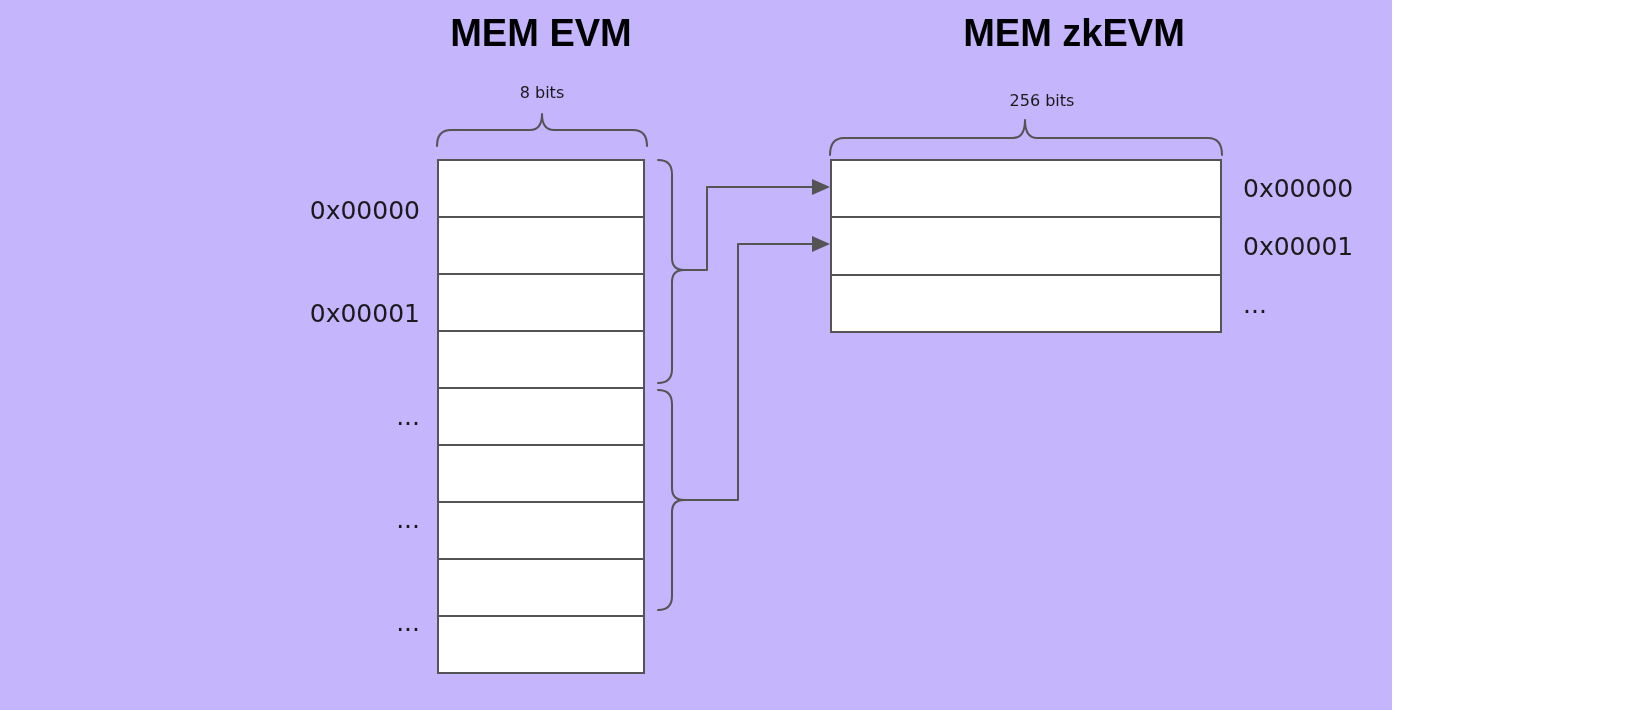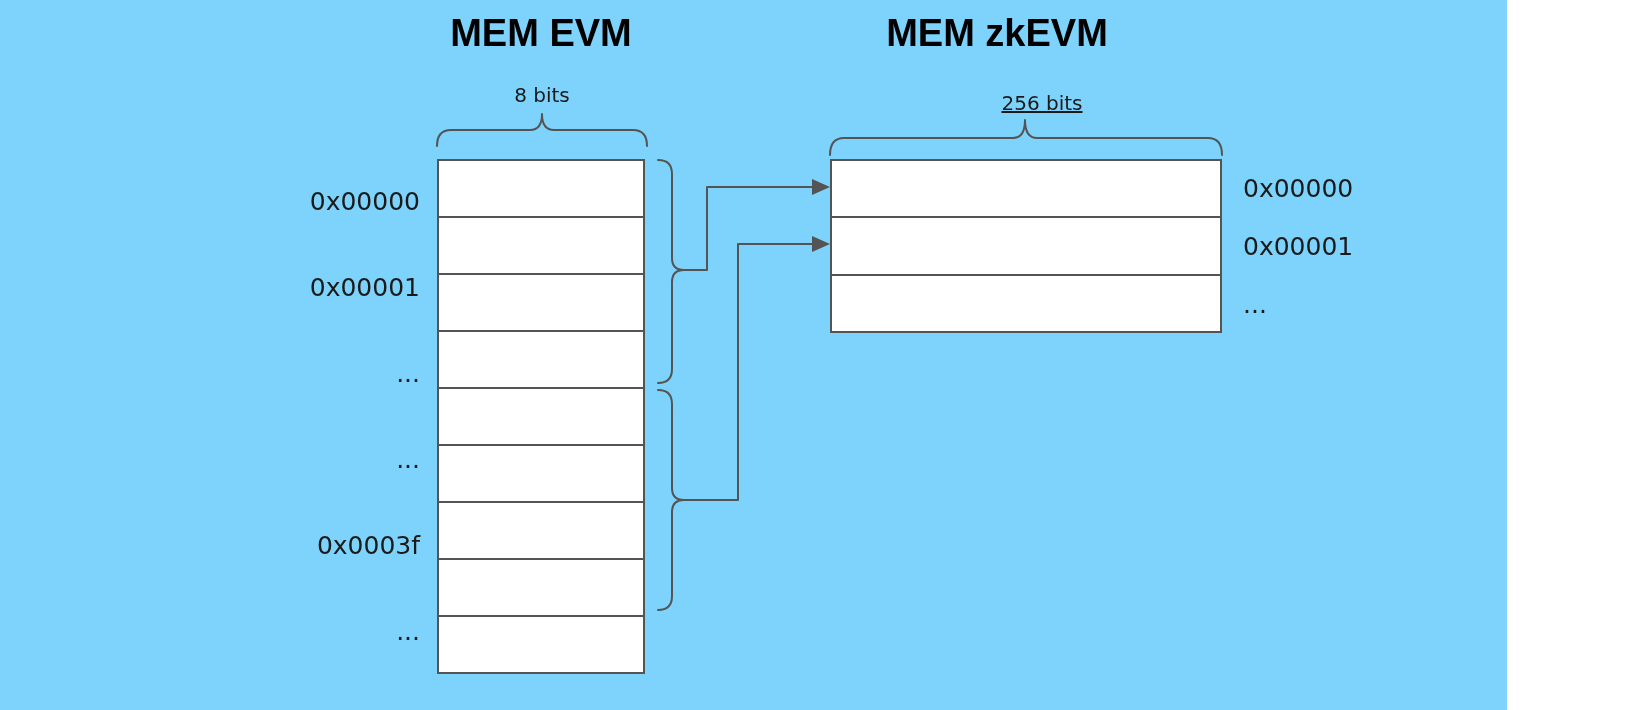--- a/index.html
+++ b/index.html
@@ -1,37 +1,37 @@
 <!DOCTYPE html>
 <html><head>
 <meta charset="utf-8">
 <style>
   html, body { margin: 0; padding: 0; background: #ffffff; }
   .stage {
     position: relative;
-    width: 1507px;
+    width: 1392px;
     height: 710px;
-    background: #7dd3fc;
+    background: #c4b5fd;
     font-family: "DejaVu Sans", sans-serif;
     color: #1a1a1a;
     overflow: hidden;
   }
   .abs { position: absolute; }
   .title {
     font-family: "Liberation Sans", sans-serif;
     font-weight: bold;
     font-size: 38px;
     color: #000000;
     text-align: center;
     letter-spacing: 0px;
     white-space: nowrap;
   }
   .bits-label {
     font-family: "DejaVu Sans", sans-serif;
-    font-size: 20px;
+    font-size: 16px;
     color: #1a1a1a;
     text-align: center;
     white-space: nowrap;
   }
   .mem-table {
     box-sizing: border-box;
     border: 2px solid #545454;
     display: flex;
     flex-direction: column;
     background: #ffffff;
@@ -68,42 +68,41 @@
     stroke-linejoin: round;
   }
   svg.overlay polygon { fill: #545454; stroke: none; }
 </style>
 </head>
 <body>
 
 <div class="stage">
 
   <div class="abs title" style="left:391px; top:12px; width:300px;">MEM EVM</div>
-  <div class="abs title" style="left:847px; top:12px; width:300px;">MEM zkEVM</div>
+  <div class="abs title" style="left:924px; top:12px; width:300px;">MEM zkEVM</div>
 
   <div class="abs bits-label" style="left:467px; top:83px; width:150px;">8 bits</div>
-  <div class="abs bits-label" style="left:962px; top:91px; width:160px;text-decoration:underline;">256 bits</div>
+  <div class="abs bits-label" style="left:962px; top:91px; width:160px;">256 bits</div>
 
   <svg class="overlay" width="1640" height="710" viewBox="0 0 1640 710">
     <path d="M 437 146 Q 437 130 451 130 L 530 130 Q 542 130 542 114 Q 542 130 554 130 L 633 130 Q 647 130 647 146"></path>
     <path d="M 830 155 Q 830 138 844 138 L 1013 138 Q 1025 138 1025 120 Q 1025 138 1037 138 L 1208 138 Q 1222 138 1222 155"></path>
     <path d="M 658 160 Q 672 160 672 174 L 672 258 Q 672 270 684 270 Q 672 270 672 282 L 672 369 Q 672 383 658 383"></path>
     <path d="M 658 390 Q 672 390 672 404 L 672 488 Q 672 500 684 500 Q 672 500 672 512 L 672 596 Q 672 610 658 610"></path>
     <path d="M 684 270 L 707 270 L 707 187 L 813 187"></path>
     <polygon points="812,179 830,187 812,195"></polygon>
     <path d="M 684 500 L 738 500 L 738 244 L 813 244"></path>
     <polygon points="812,236 830,244 812,252"></polygon>
   </svg>
 
   <div class="abs label-col align-right" style="left:180px; top:159px; width:240px; height:515px;">
     <div class="label-row">0x00000</div>
     <div class="label-row">0x00001</div>
     <div class="label-row">...</div>
     <div class="label-row">...</div>
-    <div class="label-row">0x0003f</div>
     <div class="label-row">...</div>
   </div>
 
   <div class="abs mem-table" style="left:437px; top:159px; width:208px; height:515px;">
     <div class="mem-cell"></div>
     <div class="mem-cell"></div>
     <div class="mem-cell"></div>
     <div class="mem-cell"></div>
     <div class="mem-cell"></div>
     <div class="mem-cell"></div>

